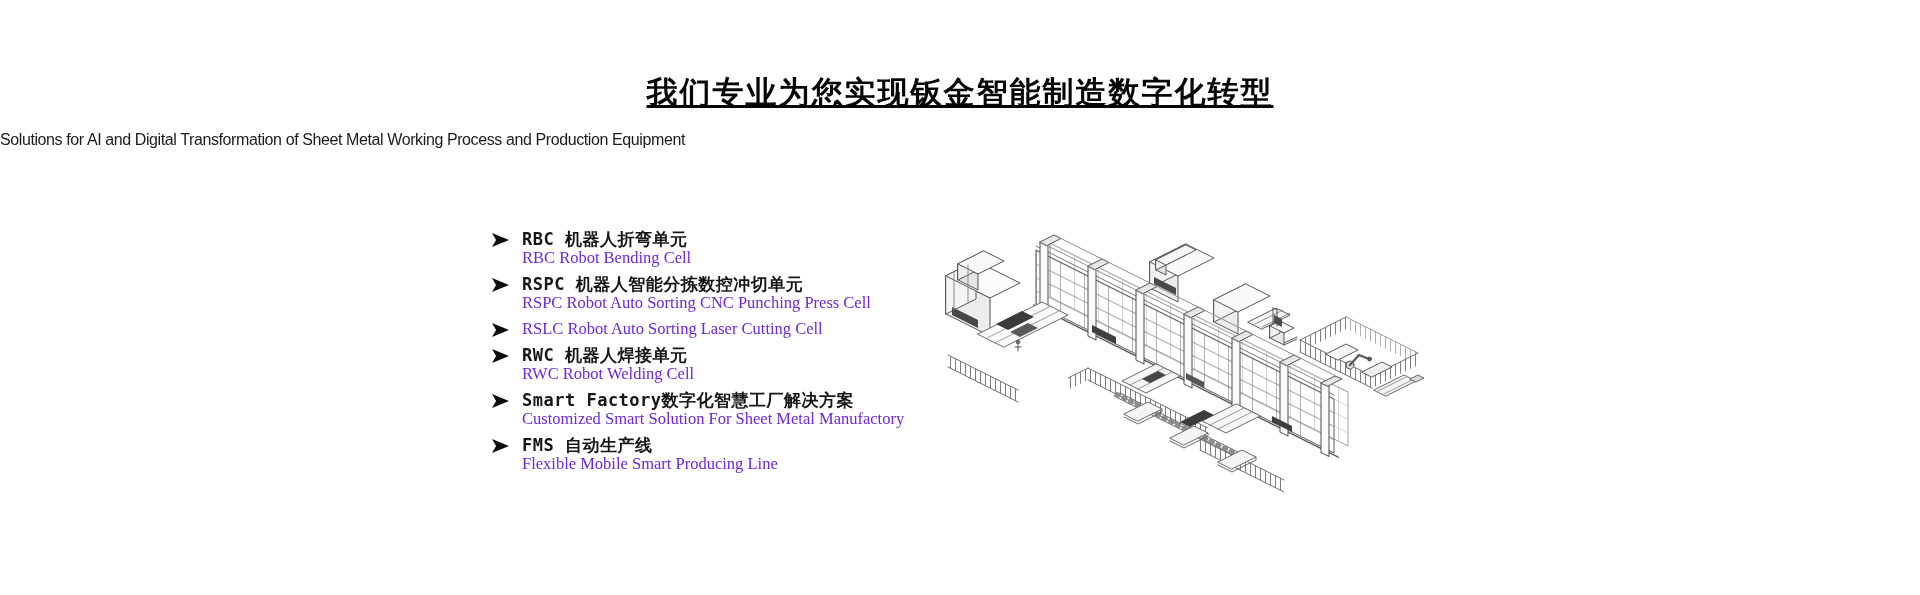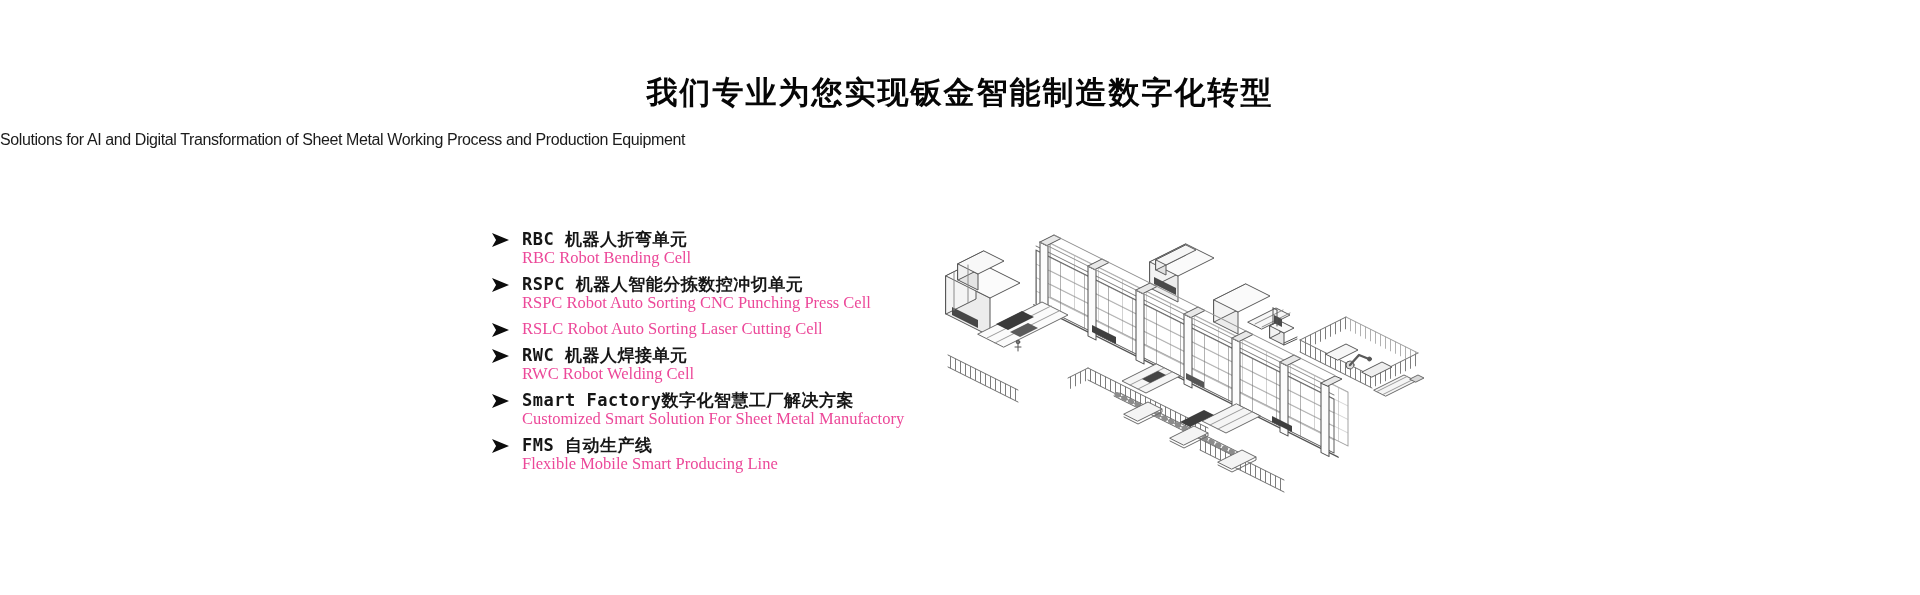--- a/index.html
+++ b/index.html
@@ -10,20 +10,21 @@
     overflow:hidden;
     font-family:"Liberation Sans","DejaVu Sans",sans-serif;
     color:#111;
   }
   .hero-title{
     position:absolute;top:72px;left:0;right:0;
     text-align:center;
     font-size:31px;font-weight:700;letter-spacing:2px;
     color:#060606;
     font-family:"DejaVu Sans","Liberation Sans",sans-serif;
+    text-decoration:underline;
   }
   .hero-subtitle{
     position:absolute;top:131px;left:0;right:0;
     font-size:16px;letter-spacing:-0.4px;
     color:#1b1b1b;
     font-family:"Liberation Sans",sans-serif;
   }
   .product-list{
     position:absolute;left:492px;top:230px;
     display:flex;flex-direction:column;gap:8px;
@@ -35,21 +36,21 @@
     background:#0c0c0c;
     clip-path:polygon(0% 0%, 100% 50%, 0% 100%, 24% 50%);
   }
   .pi-text{display:flex;flex-direction:column;}
   .pi-zh{
     font-size:17px;line-height:19px;font-weight:700;color:#161616;
     font-family:"DejaVu Sans Mono","DejaVu Sans",monospace,sans-serif;
     letter-spacing:0.5px;
   }
   .pi-en{
-    font-size:16.5px;line-height:18px;color:#ec4899;
+    font-size:16.5px;line-height:18px;color:#6d28d9;
     font-family:"Liberation Serif","DejaVu Serif",serif;
   }
   .illustration{
     position:absolute;left:918px;top:226px;width:525px;height:302px;
   }
   .illustration svg{display:block;width:100%;height:100%;}
 </style>
 </head>
 <body>
 

